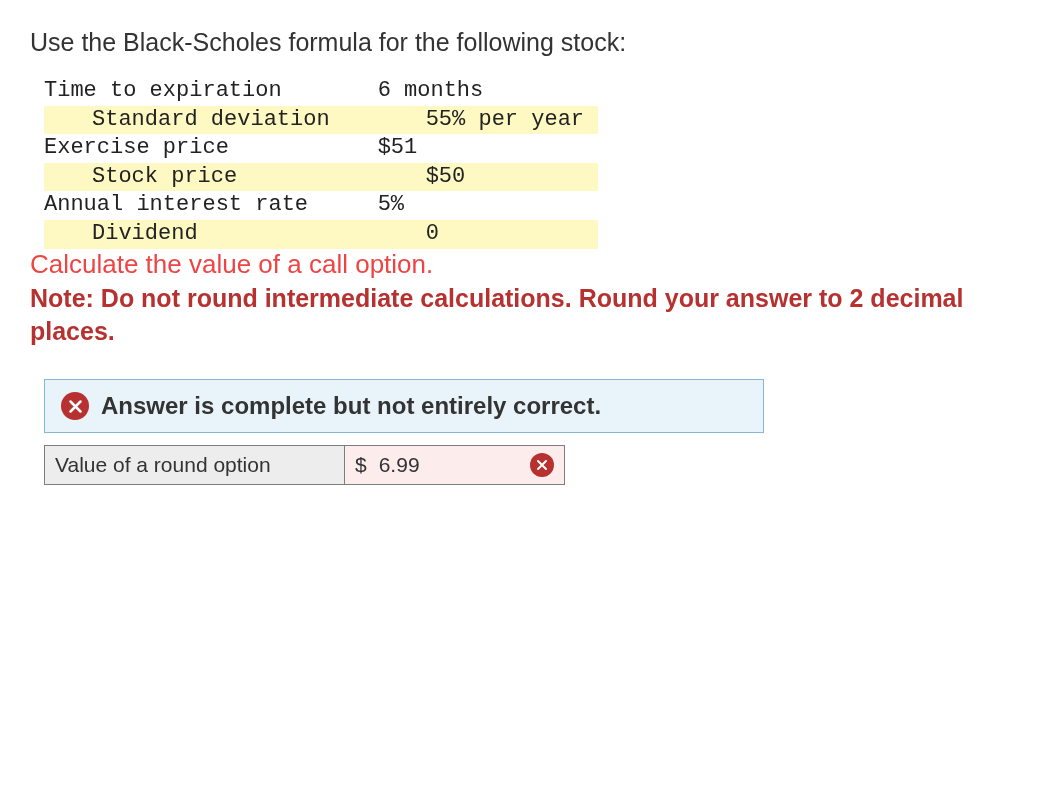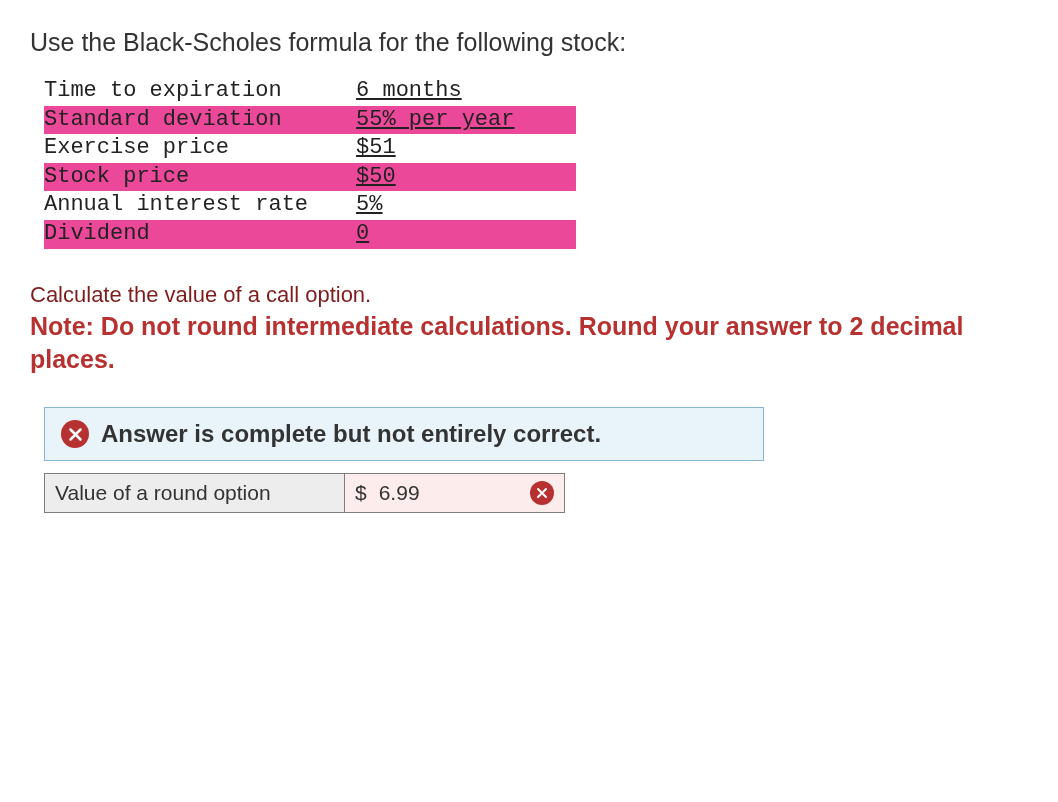--- a/index.html
+++ b/index.html
@@ -25,30 +25,29 @@
       font-family: "Consolas", "Menlo", "Courier New", monospace;
       font-size: 22px;
       line-height: 1.3;
     }
     .params td.plabel {
       padding-right: 48px;
       min-width: 310px;
     }
     .params td.pval {
       min-width: 220px;
-      text-decoration: underline;
     }
     .params tr.shaded td {
-      background: #ec4899;
+      background: #fef9c3;
+      padding-left: 48px;
     }
     .prompt {
-      font-size: 22px;
-      color: #7f1d1d;
+      font-size: 26px;
+      color: #ef4444;
       margin-bottom: 2px;
-      margin-top: 33px;
     }
     .note {
       font-size: 25px;
       color: #b6312f;
       font-weight: 700;
       line-height: 1.35;
       margin-bottom: 30px;
     }
     .feedback-wrap {
       margin-left: 14px;

